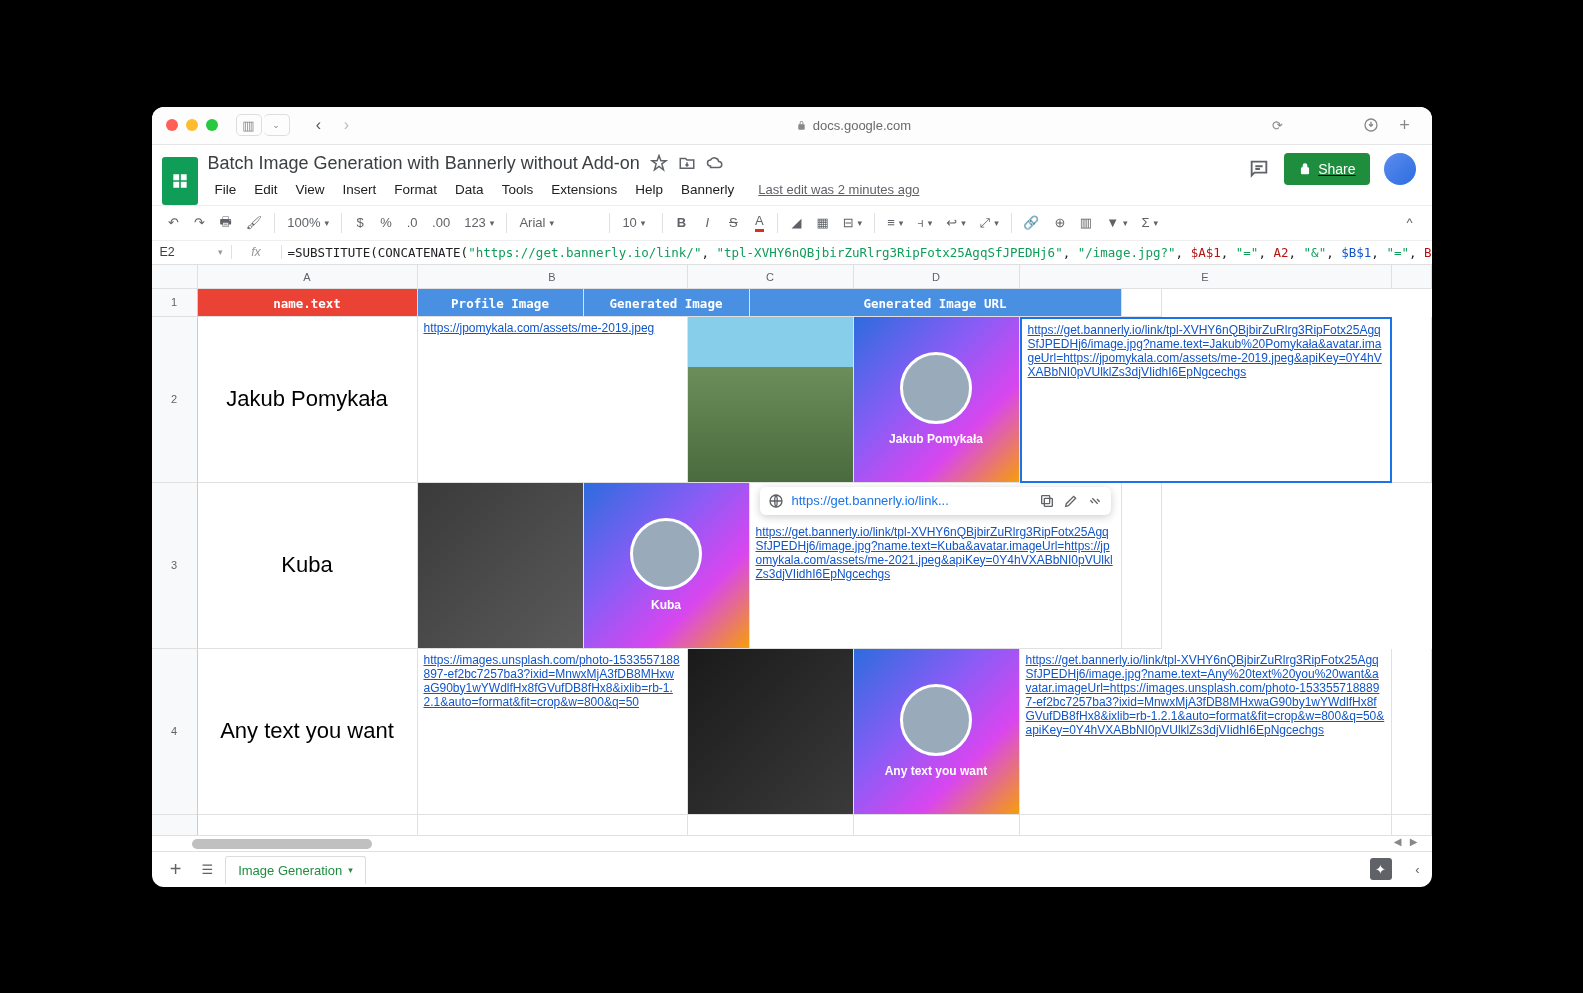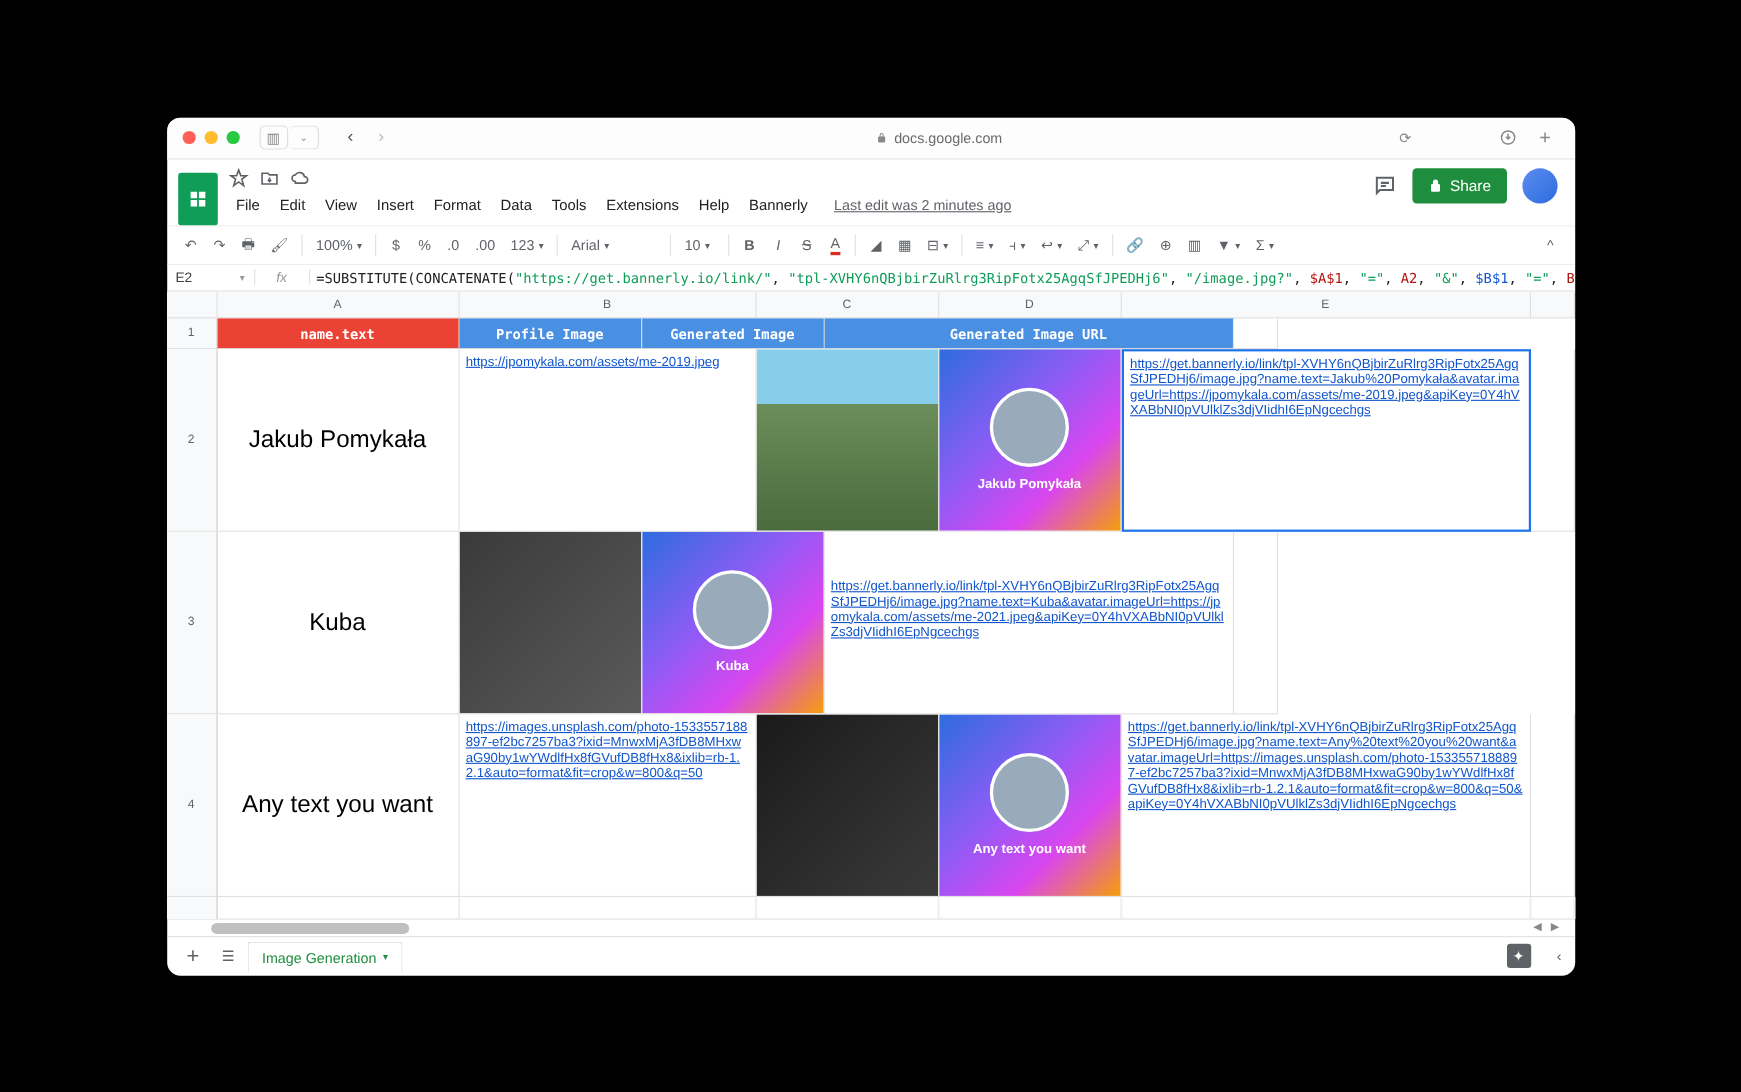--- a/index.html
+++ b/index.html
@@ -16,21 +16,21 @@
   .doc-header { display:flex; align-items:flex-start; padding:8px 16px 0 10px; gap:10px;}
   .sheets-icon{width:36px;height:48px;background:#0f9d58;border-radius:3px;display:flex;align-items:center;justify-content:center;margin-top:4px;}
   .sheets-icon svg{fill:#fff;}
   .doc-title-area{flex:1;}
   .doc-title-row{display:flex;align-items:center;gap:10px;}
   .doc-title{font-size:18px;color:#3c4043;}
   .title-icon{color:#5f6368;width:18px;height:18px;}
   .menu-row{display:flex;gap:4px;font-size:13.5px;color:#202124;margin-top:4px;align-items:flex-end;}
   .menu-row span{padding:4px 7px;border-radius:4px;cursor:pointer;}
   .last-edit{color:#5f6368;text-decoration:underline;margin-left:6px;font-size:13px;}
-  .header-right{display:flex;align-items:center;gap:14px;}
+  .header-right{display:flex;align-items:center;gap:14px;text-decoration:underline;}
   .share-btn{background:#1e8e3e;color:#fff;border-radius:4px;padding:8px 14px;font-size:14px;font-weight:500;display:flex;align-items:center;gap:6px;}
   .avatar{width:32px;height:32px;border-radius:50%;background:linear-gradient(135deg,#5b8def,#2d6cdf);}
   .toolbar{height:36px;border-top:1px solid #eee;border-bottom:1px solid #eee;display:flex;align-items:center;padding:0 10px;gap:2px;color:#5f6368;}
   .tb-item{padding:4px 6px;display:flex;align-items:center;justify-content:center;min-width:24px;height:26px;border-radius:3px;font-size:13px;}
   .tb-sep{width:1px;height:20px;background:#e0e0e0;margin:0 4px;}
   .tb-dd{display:flex;align-items:center;gap:4px;padding:0 6px;}
   .tb-dd .chev{font-size:9px;color:#5f6368;}
   .fx-row{height:24px;border-bottom:1px solid #e0e0e0;display:flex;align-items:center;font-size:12.5px;}
   .name-box{width:80px;border-right:1px solid #e0e0e0;padding:0 8px;color:#3c4043;font-weight:500;display:flex;align-items:center;justify-content:space-between;}
   .fx-label{width:50px;text-align:center;font-style:italic;color:#999;border-right:1px solid #e0e0e0;}
@@ -115,20 +115,21 @@
 
   <div class="doc-header">
     <div class="sheets-icon">
       <svg width="20" height="20" viewBox="0 0 24 24">
           <path d="M3 3h18v18H3z" fill="none"></path>
           <path d="M4 4h7v7H4zM13 4h7v7h-7zM4 13h7v7H4zM13 13h7v7h-7z"></path>
         </svg>
     </div>
     <div class="doc-title-area">
       <div class="doc-title-row">
+        <span class="doc-title">Batch Image Generation with Bannerly without Add-on</span>
         <svg class="title-icon" viewBox="0 0 24 24" fill="none" stroke="#5f6368" stroke-width="2">
             <path d="M12 2l2.5 7h7l-5.7 4.2L18 21l-6-4.5L6 21l2.2-7.8L2.5 9h7z"></path>
           </svg>
         <svg class="title-icon" viewBox="0 0 24 24" fill="none" stroke="#5f6368" stroke-width="2">
             <path d="M3 6h7l2 2h9v11H3z"></path>
             <path d="M12 11v5m-2-2l2 2 2-2"></path>
           </svg>
         <svg class="title-icon" viewBox="0 0 24 24" fill="none" stroke="#5f6368" stroke-width="2">
             <path d="M6 16a4 4 0 010-8 6 6 0 0111 2 4 4 0 010 8H6z"></path>
           </svg>
@@ -281,20 +282,37 @@
               <div class="photo p2"></div>
             </div>
     <div class="cell wD img-cell">
       <div class="gen-img">
         <div class="gen-circ"></div>
         <div class="gen-label">Kuba</div>
       </div>
     </div>
     <div class="cell wE link-cell">
 
+    <div class="link-card">
+      <svg class="ic" viewBox="0 0 24 24" fill="none" stroke="#5f6368" stroke-width="2">
+                  <circle cx="12" cy="12" r="9"></circle>
+                  <path d="M3 12h18M12 3c2.5 3 2.5 15 0 18M12 3c-2.5 3-2.5 15 0 18"></path>
+                </svg>
+      <span class="lt">https://get.bannerly.io/link...</span>
+      <svg class="ic" viewBox="0 0 24 24" fill="none" stroke="#5f6368" stroke-width="2">
+                  <rect x="8" y="8" width="12" height="12" rx="1"></rect>
+                  <rect x="4" y="4" width="12" height="12" rx="1"></rect>
+                </svg>
+      <svg class="ic" viewBox="0 0 24 24" fill="none" stroke="#5f6368" stroke-width="2">
+                  <path d="M4 20l4-1 11-11-3-3L5 16z"></path>
+                </svg>
+      <svg class="ic" viewBox="0 0 24 24" fill="none" stroke="#5f6368" stroke-width="2">
+                  <path d="M9 15l-4-4M15 9l4 4M8 8l8 8"></path>
+                </svg>
+    </div>
       <a class="url-below">https://get.bannerly.io/link/tpl-XVHY6nQBjbirZuRlrg3RipFotx25AgqSfJPEDHj6/image.jpg?name.text=Kuba&amp;avatar.imageUrl=https://jpomykala.com/assets/me-2021.jpeg&amp;apiKey=0Y4hVXABbNI0pVUlklZs3djVIidhI6EpNgcechgs</a>
     </div>
     <div class="cell wF"></div>
           </div>
           <div class="row row-h2">
     <div class="rh">4</div>
     <div class="cell wA name-cell">Any text you want</div>
     <div class="cell wB link-cell"><a>https://images.unsplash.com/photo-1533557188897-ef2bc7257ba3?ixid=MnwxMjA3fDB8MHxwaG90by1wYWdlfHx8fGVufDB8fHx8&amp;ixlib=rb-1.2.1&amp;auto=format&amp;fit=crop&amp;w=800&amp;q=50</a></div>
     <div class="cell wC img-cell">
               <div class="photo p3"></div>

